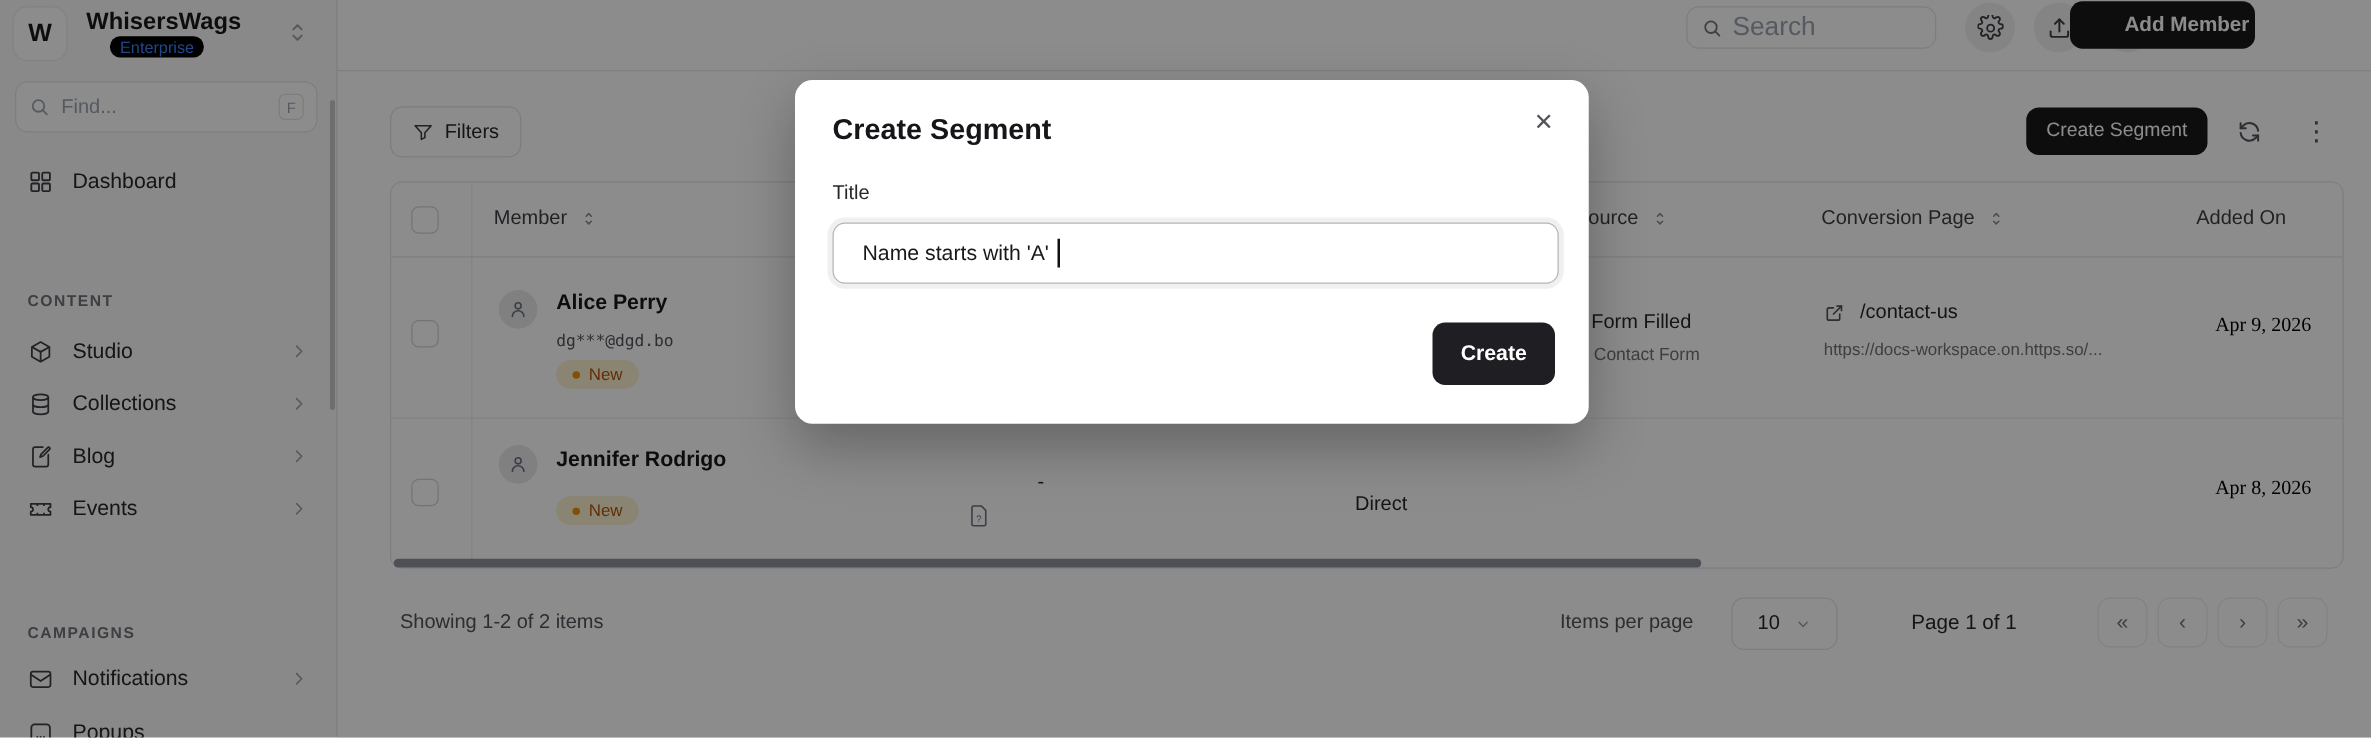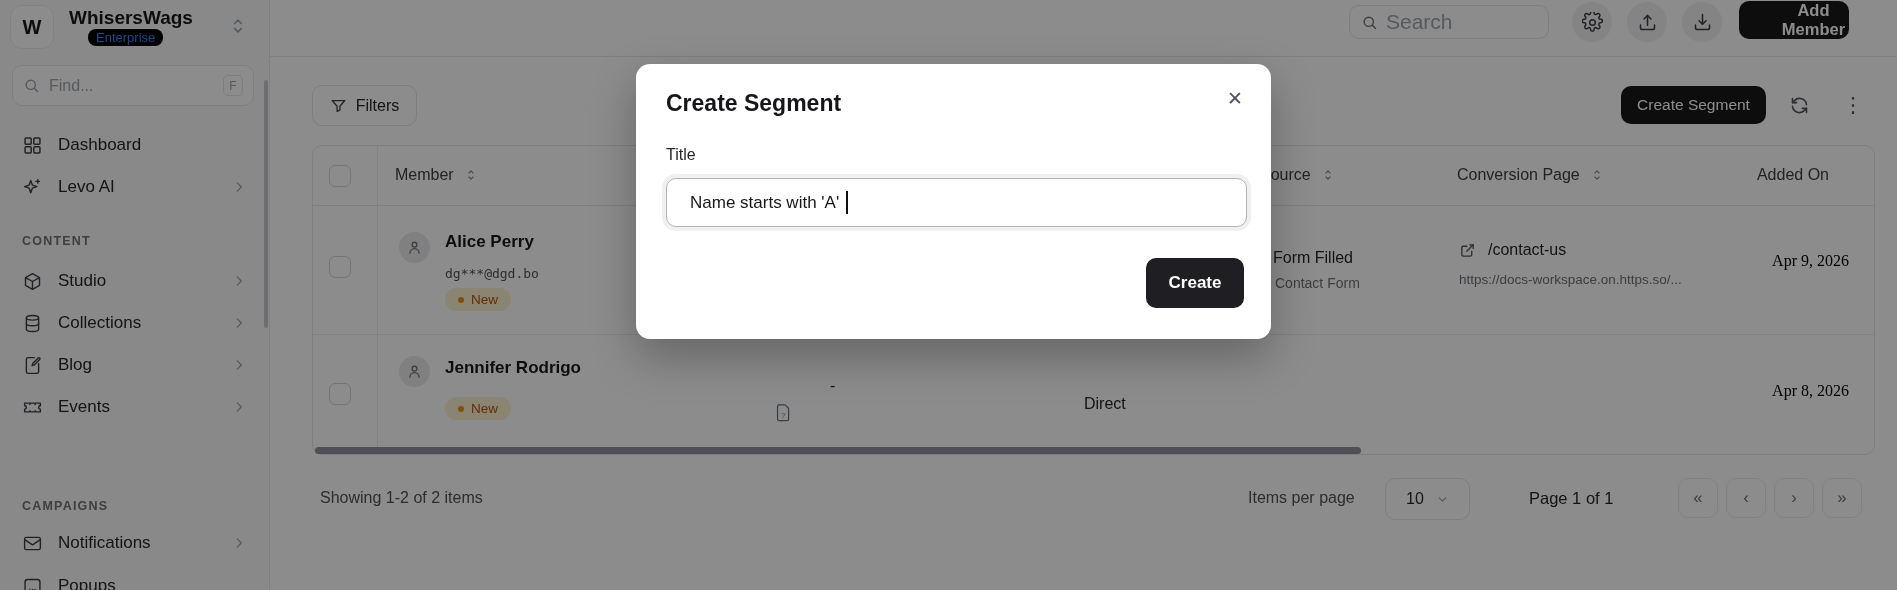--- a/index.html
+++ b/index.html
@@ -24,21 +24,21 @@
   .nav-sec { position:absolute; left:22px; font-size:12.5px; font-weight:bold; letter-spacing:1.2px; color:#71717a; }
   .side-scroll { position:absolute; right:1px; top:80px; width:4px; height:248px; background:#c9c9ce; border-radius:2px; }
 
   
   .topbar-line { position:absolute; left:270px; right:0; top:56px; border-top:1px solid #e8e8ea; }
   .search-box { position:absolute; left:1349px; top:5px; width:200px; height:34px; border:1px solid #e4e4e7; border-radius:10px; background:#fff; display:flex; align-items:center; gap:8px; padding:0 11px; }
   .search-box input { border:none; outline:none; background:transparent; font-size:21px; color:#3f3f46; width:130px; font-family:"Liberation Sans",sans-serif; }
   .search-box input::placeholder { color:#9ca3af; }
   .icon-circle { position:absolute; top:2px; width:40px; height:40px; border-radius:50%; background:#f1f1f3; display:flex; align-items:center; justify-content:center; color:#3f3f46; }
   .btn-dark { background:#18181b; color:#fff; border:none; border-radius:10px; font-family:"Liberation Sans",sans-serif; display:flex; align-items:center; justify-content:center; cursor:pointer; }
-  .add-member { position:absolute; left:1739px; top:1px; width:110px; height:38px; font-size:16.5px; font-weight:600;padding-left:39px; }
+  .add-member { position:absolute; left:1656px; top:1px; width:148px; height:38px; font-size:16.5px; font-weight:600;padding-left:39px; }
 
   
   .filters-btn { position:absolute; left:312px; top:85px; width:105px; height:41px; background:#fff; border:1px solid #e4e4e7; border-radius:10px; display:flex; align-items:center; justify-content:center; gap:9px; font-size:16px; color:#27272a; }
   .filters-btn .ic { color:#3f3f46; }
   .create-seg { position:absolute; left:1621px; top:86px; width:145px; height:38px; font-size:15.5px; font-weight:500; }
   .tool-ic { position:absolute; top:87px; width:36px; height:36px; display:flex; align-items:center; justify-content:center; color:#52525b; }
   .kebab { font-size:21px; color:#52525b; letter-spacing:0; }
 
   
   .table-wrap { position:absolute; left:312px; top:145px; width:1563px; height:310px; border:1px solid #e6e6e9; border-radius:10px; background:#fff; }
@@ -115,34 +115,20 @@
       <span class="ic">
           <svg width="21" height="21" viewBox="0 0 24 24" fill="none" stroke="currentColor" stroke-width="1.7" stroke-linejoin="round">
             <rect x="3.5" y="3.5" width="7" height="7" rx="1"></rect>
             <rect x="13.5" y="3.5" width="7" height="7" rx="1"></rect>
             <rect x="3.5" y="13.5" width="7" height="7" rx="1"></rect>
             <rect x="13.5" y="13.5" width="7" height="7" rx="1"></rect>
           </svg>
         </span>
       <span>Dashboard</span>
     </div>
-    <div class="nav-item" style="top:167px">
-      <span class="ic">
-          <svg width="21" height="21" viewBox="0 0 24 24" fill="none" stroke="currentColor" stroke-width="1.6" stroke-linejoin="round">
-            <path d="M10 4l1.8 5.2L17 11l-5.2 1.8L10 18l-1.8-5.2L3 11l5.2-1.8z"></path>
-            <path d="M18 3v4M16 5h4" stroke-linecap="round"></path>
-          </svg>
-        </span>
-      <span>Levo AI</span>
-      <span class="chev">
-          <svg width="14" height="14" viewBox="0 0 24 24" fill="none" stroke="currentColor" stroke-width="2.2" stroke-linecap="round" stroke-linejoin="round">
-            <path d="M9 5l7 7-7 7"></path>
-          </svg>
-        </span>
-    </div>
 
     <div class="nav-sec" style="top:234px">CONTENT</div>
 
     <div class="nav-item" style="top:261px">
       <span class="ic">
           <svg width="21" height="21" viewBox="0 0 24 24" fill="none" stroke="currentColor" stroke-width="1.6" stroke-linejoin="round">
             <path d="M12 3l8 4.5v9L12 21l-8-4.5v-9z"></path>
             <path d="M4 7.5l8 4.5 8-4.5"></path>
             <path d="M12 12v9"></path>
           </svg>

